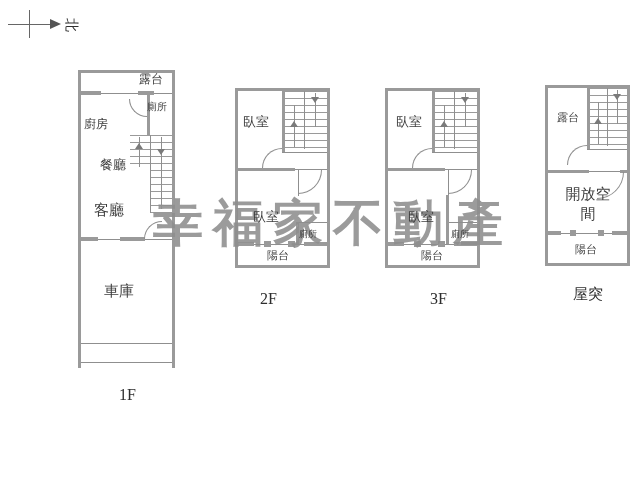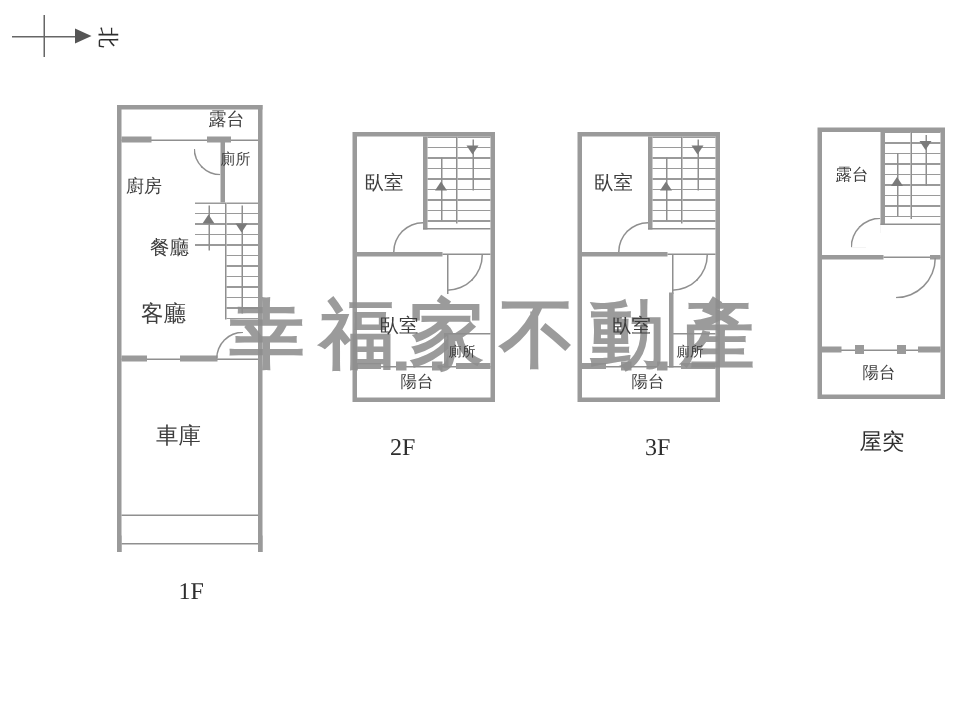--- a/index.html
+++ b/index.html
@@ -159,20 +159,21 @@
     <i class="ah down" style="left:23px;top:6px;"></i>
     <i class="el lh" style="left:-3px;top:61px;width:40px;"></i>
   </div>
   <span class="lbl" style="left:9px;top:23px;font-size:11px;">露台</span>
   <div class="door tl" style="left:19px;top:57px;width:20px;height:20px;"></div>
 
   <i class="el wh" style="left:0;top:82px;width:41px;"></i>
   <i class="el lh" style="left:41px;top:83px;width:38px;"></i>
   <i class="el wh" style="left:72px;top:82px;width:7px;"></i>
   <div class="door br" style="left:49px;top:84px;width:27px;height:27px;"></div>
+  <span class="lbl" style="left:14px;top:96px;width:52px;font-size:15px;line-height:20px;text-align:center;white-space:normal;">開放空間</span>
 
   <i class="el lh" style="left:0;top:145px;width:79px;"></i>
   <i class="el win" style="left:0;top:143px;width:13px;"></i>
   <i class="el win" style="left:64px;top:143px;width:15px;"></i>
   <i class="el post" style="left:22px;top:142px;width:6px;height:6px;"></i>
   <i class="el post" style="left:50px;top:142px;width:6px;height:6px;"></i>
   <span class="lbl" style="left:27px;top:155px;font-size:11px;">陽台</span>
 </div>
 <span class="flbl" style="left:573px;top:285px;font-size:15px;">屋突</span>
 

